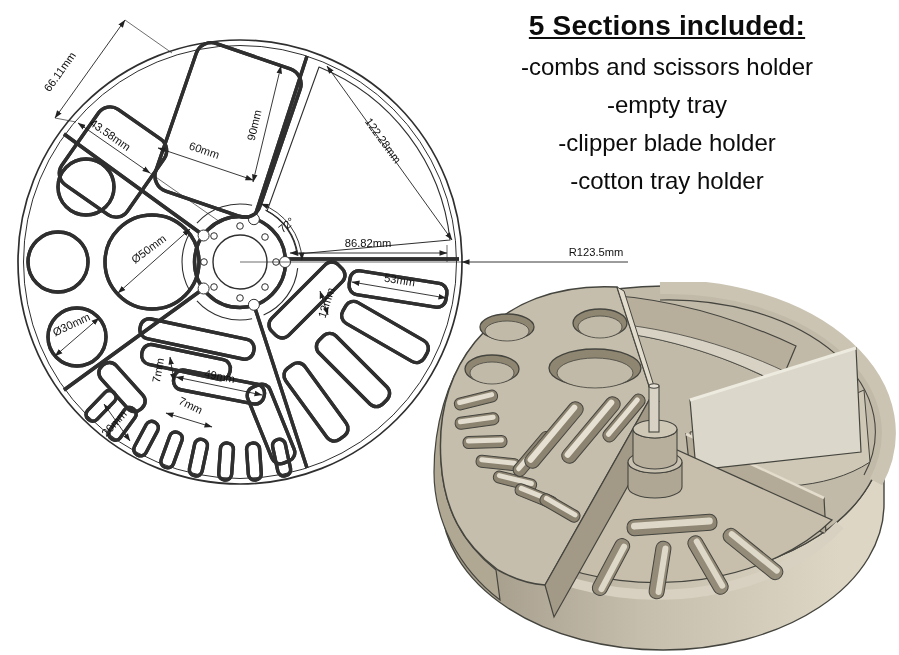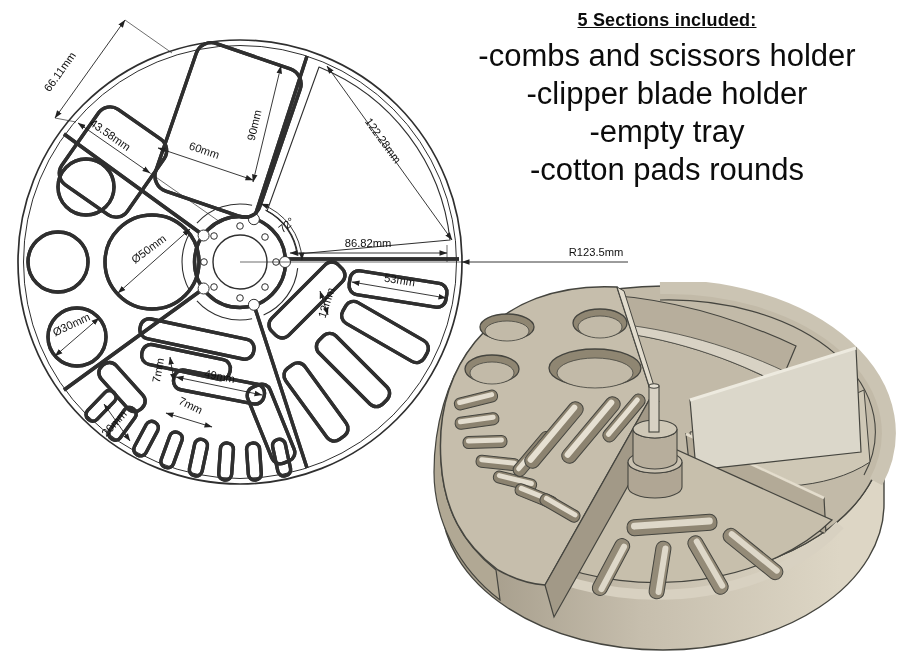--- a/index.html
+++ b/index.html
@@ -1,23 +1,23 @@
 <!DOCTYPE html>
 <html><head>
 <meta charset="utf-8">
 <style>
   html,body{margin:0;padding:0;background:#ffffff;}
   #stage{position:relative;width:899px;height:655px;overflow:hidden;background:#fff;
          font-family:"Liberation Sans", sans-serif;}
   #drawing2d{position:absolute;left:0;top:0;}
   #render3d{position:absolute;left:428px;top:282px;}
   #featureBlock{position:absolute;left:438px;top:6px;width:458px;text-align:center;color:#0c0c0c;}
-  #featureBlock .title{font-size:18px;font-weight:bold;text-decoration:underline;
+  #featureBlock .title{font-size:28px;font-weight:bold;text-decoration:underline;
         margin:4px 0 6px 0;letter-spacing:0.2px;}
-  #featureBlock .item{font-size:31px;line-height:38px;font-weight:400;}
+  #featureBlock .item{font-size:24px;line-height:38px;font-weight:400;}
   
   .dd{stroke:#2f2f2f;stroke-width:3.4;fill:none;}
   .ww{stroke:#ffffff;stroke-width:1.6;fill:none;}
   .thin{stroke:#2f2f2f;stroke-width:1.1;fill:none;}
   .dim{stroke:#222222;stroke-width:0.9;fill:none;}
   .ext{stroke:#2f2f2f;stroke-width:0.7;fill:none;}
   .dimtxt{font-family:"Liberation Sans", sans-serif;font-size:11.2px;fill:#111;text-anchor:middle;}
   .o3{stroke:#45453f;stroke-width:1.4;}
 </style>
 </head>
@@ -234,23 +234,23 @@
       <text class="dimtxt" transform="translate(219,380) rotate(11)">49mm</text>
       <text class="dimtxt" transform="translate(162,371) rotate(-80)">7mm</text>
       <text class="dimtxt" transform="translate(189,409) rotate(26)">7mm</text>
       <text class="dimtxt" transform="translate(117,426) rotate(-48)">20mm</text>
     </g>
   </svg>
 
   <div id="featureBlock">
     <div class="title">5 Sections included:</div>
     <div class="item">-combs and scissors holder</div>
+    <div class="item">-empty tray</div>
     <div class="item">-clipper blade holder</div>
-    <div class="item">-empty tray</div>
-    <div class="item">-cotton pads rounds</div>
+    <div class="item">-cotton tray holder</div>
   </div>
 
   <svg id="render3d" width="471" height="373" viewBox="0 0 471 373">
     <defs>
       <linearGradient id="sideGrad" x1="0" y1="0" x2="1" y2="0">
         <stop offset="0" stop-color="#9e9583"></stop>
         <stop offset="0.45" stop-color="#c6bead"></stop>
         <stop offset="0.9" stop-color="#ddd6c5"></stop>
       </linearGradient>
     </defs>

